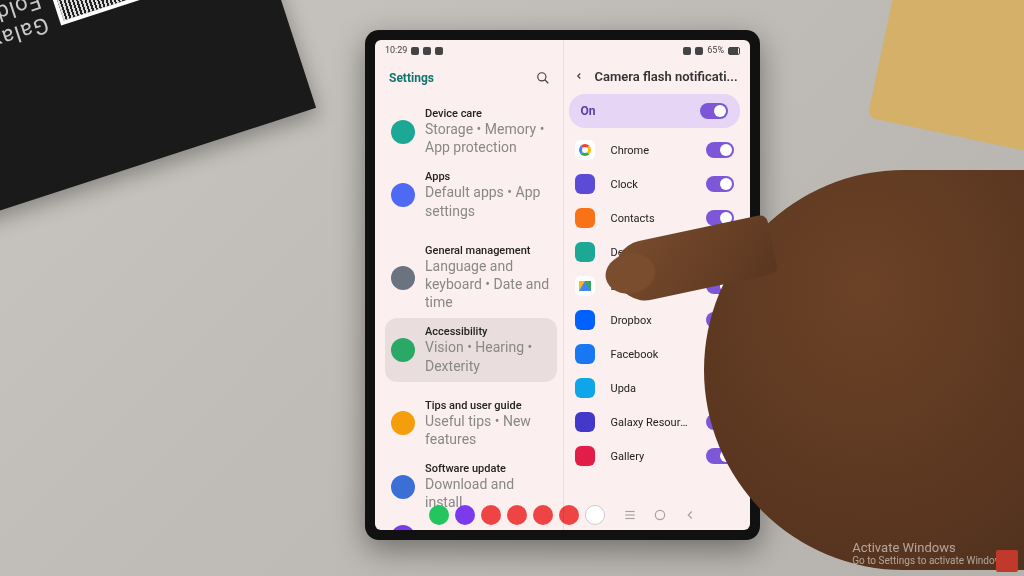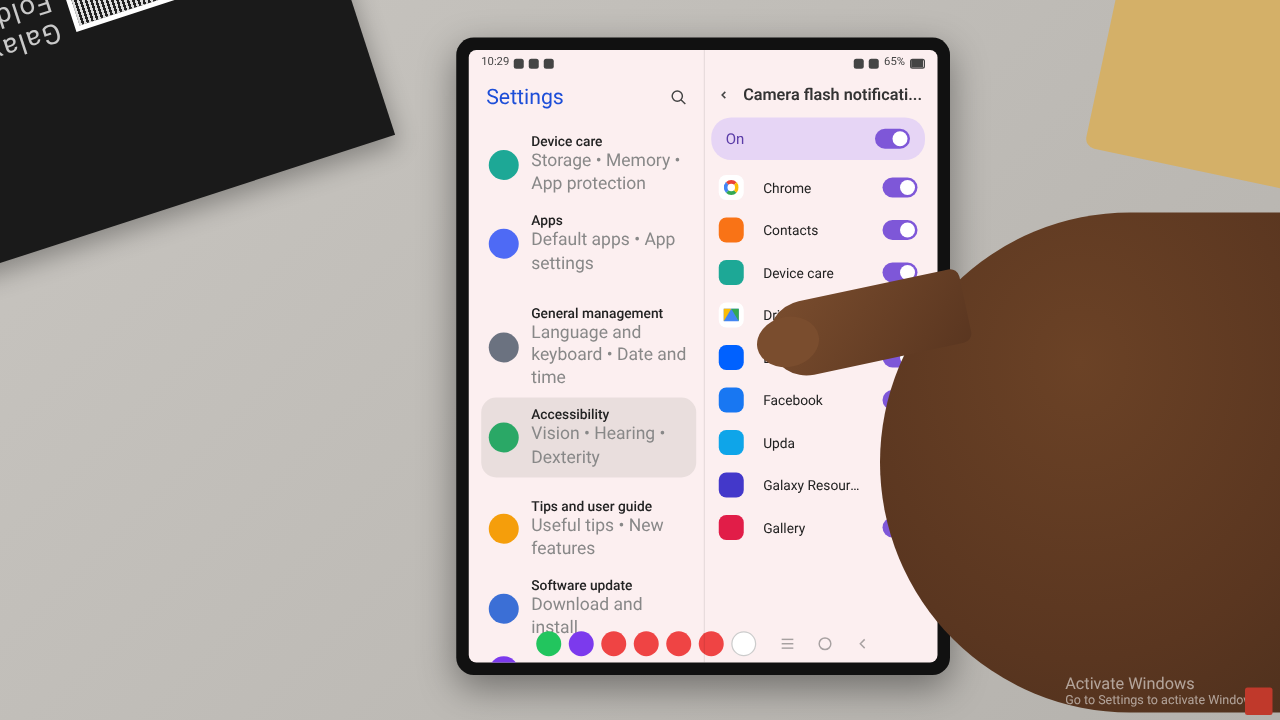--- a/index.html
+++ b/index.html
@@ -74,21 +74,21 @@
 
   .panes { flex: 1; display: flex; min-height: 0; }
   .pane { width: 50%; display: flex; flex-direction: column; }
   .pane-left { padding: 4px 6px 0 10px; }
   .pane-right { padding: 4px 10px 0 6px; }
 
   
   .settings-header {
     display: flex; align-items: center; padding: 4px 4px 12px;
   }
-  .settings-title { font-size: 17px; font-weight: 400; color: #1d4ed8; flex: 1; }
+  .settings-title { font-size: 12px; font-weight: 700; color: #0f766e; flex: 1; }
   .search-btn { width: 20px; height: 20px; display: flex; align-items: center; justify-content: center; }
 
   
   .item {
     display: flex; align-items: center; gap: 10px; padding: 7px 6px; border-radius: 12px;
   }
   .item.selected { background: #e9dedd; }
   .item .icon {
     width: 24px; height: 24px; border-radius: 50%;
     display: flex; align-items: center; justify-content: center; flex-shrink: 0;
@@ -103,21 +103,21 @@
   .detail-header {
     display: flex; align-items: center; gap: 8px; padding: 4px 2px 10px;
   }
   .back-btn { width: 16px; height: 16px; display: flex; align-items: center; justify-content: center; }
   .detail-title { font-size: 13px; font-weight: 600; color: #333; white-space: nowrap; overflow: hidden; text-overflow: ellipsis; }
 
   .on-row {
     display: flex; align-items: center; justify-content: space-between;
     background: #e6d5f5; border-radius: 16px; padding: 9px 12px; margin-bottom: 6px;
   }
-  .on-row .label { font-size: 12px; font-weight: 400; color: #5b3da8; }
+  .on-row .label { font-size: 12px; font-weight: 700; color: #5b3da8; }
 
   .app-list { flex: 1; overflow: hidden; display: flex; flex-direction: column; gap: 2px; }
   .app-row {
     display: flex; align-items: center; gap: 16px; padding: 6px 6px;
   }
   .app-row .app-icon {
     width: 20px; height: 20px; border-radius: 6px; flex-shrink: 0;
     display: flex; align-items: center; justify-content: center;
     font-size: 11px; color: #fff;
   }
@@ -266,20 +266,25 @@
           <span class="label">On</span>
           <span class="toggle"></span>
         </div>
 
         <div class="app-list" id="app-list">
             <div class="app-row">
               <span class="app-icon" style="background:#fff;display:flex;align-items:center;justify-content:center;">
                 <span style="width:12px;height:12px;border-radius:50%;border:3px solid;border-color:#ea4335 #fbbc05 #34a853 #4285f4"></span>
               </span>
               <span class="app-label">Chrome</span>
+              <span class="toggle"></span>
+            </div>
+            <div class="app-row">
+              <span class="app-icon" style="background:#5b4bd6;"></span>
+              <span class="app-label">Clock</span>
               <span class="toggle"></span>
             </div>
             <div class="app-row">
               <span class="app-icon" style="background:#f97316;"></span>
               <span class="app-label">Contacts</span>
               <span class="toggle"></span>
             </div>
             <div class="app-row">
               <span class="app-icon" style="background:#1da896;"></span>
               <span class="app-label">Device care</span>

